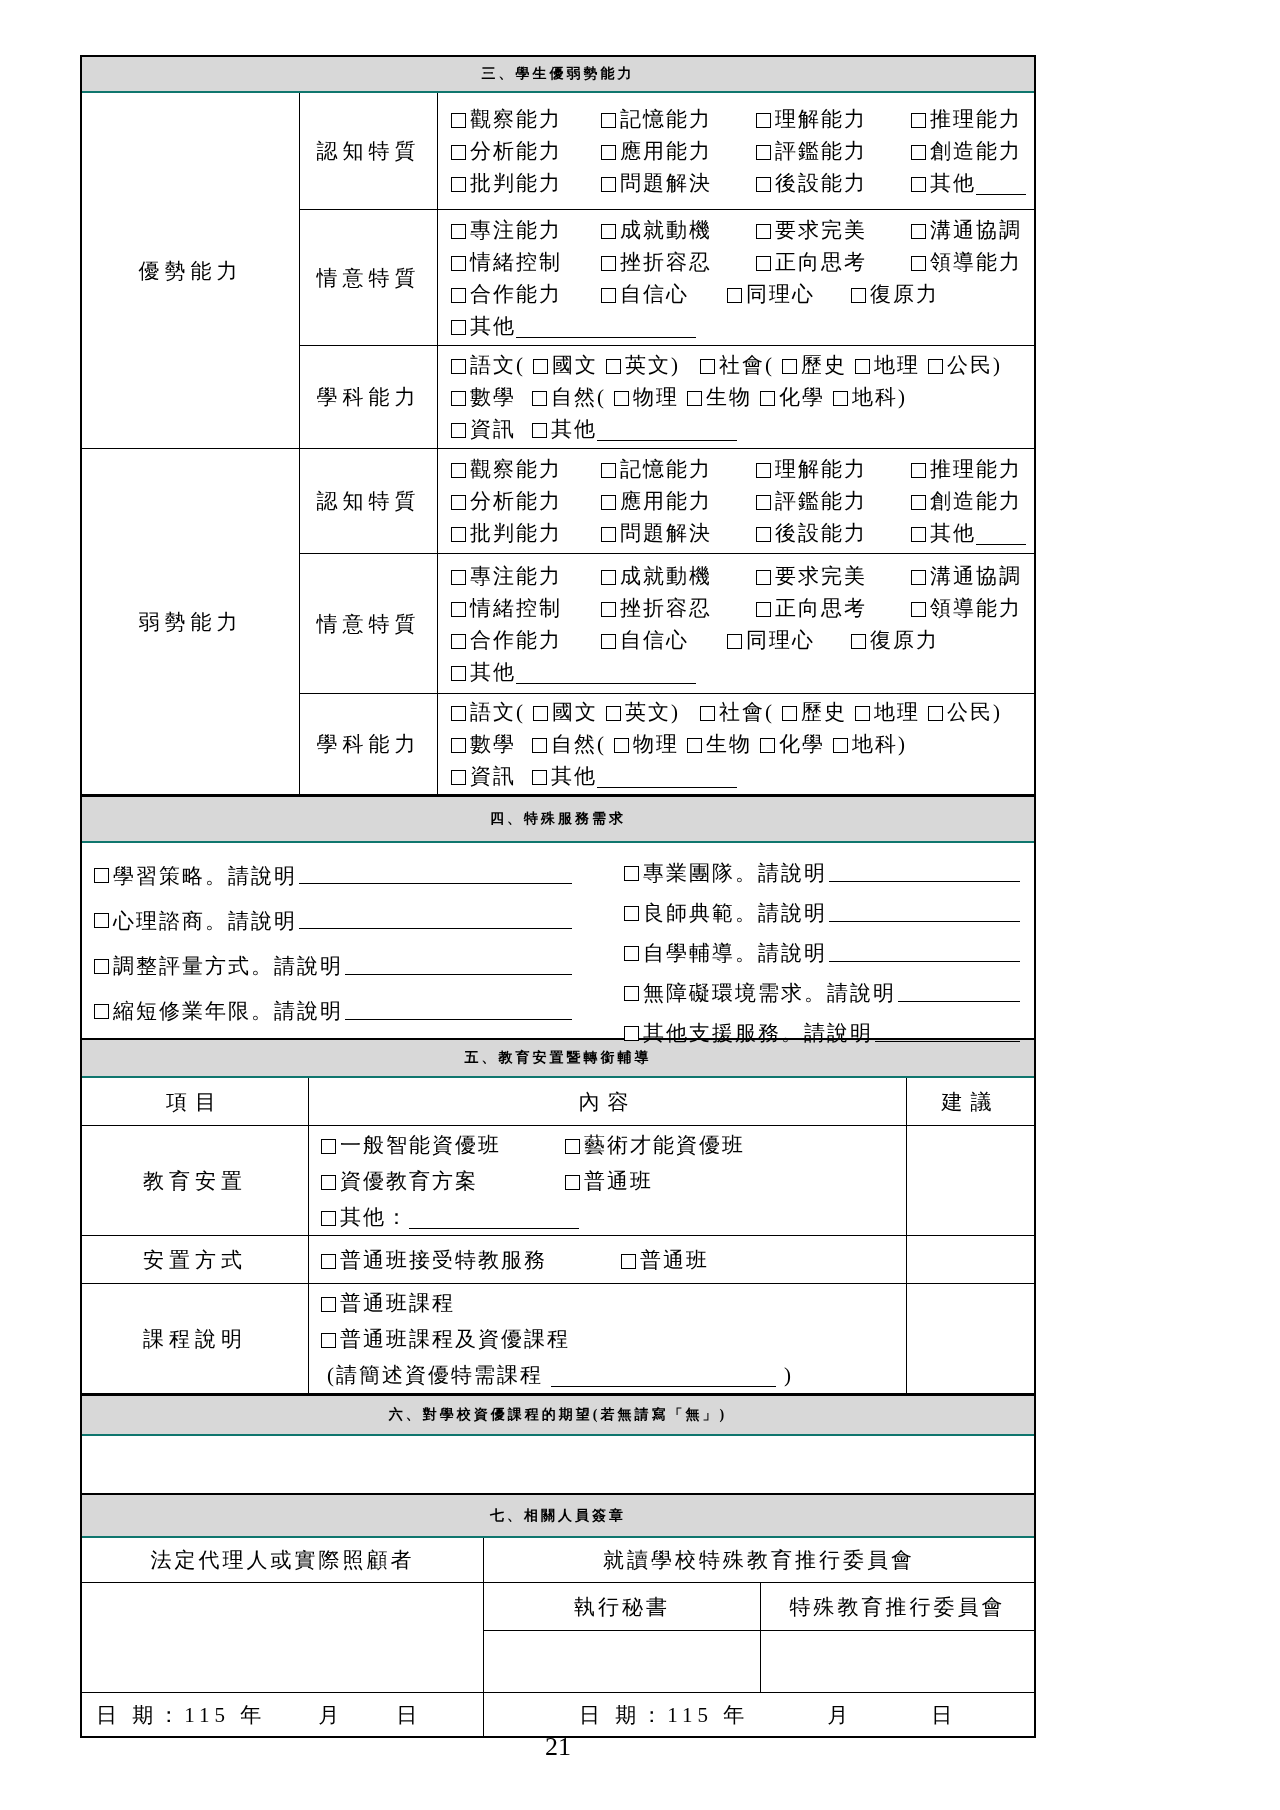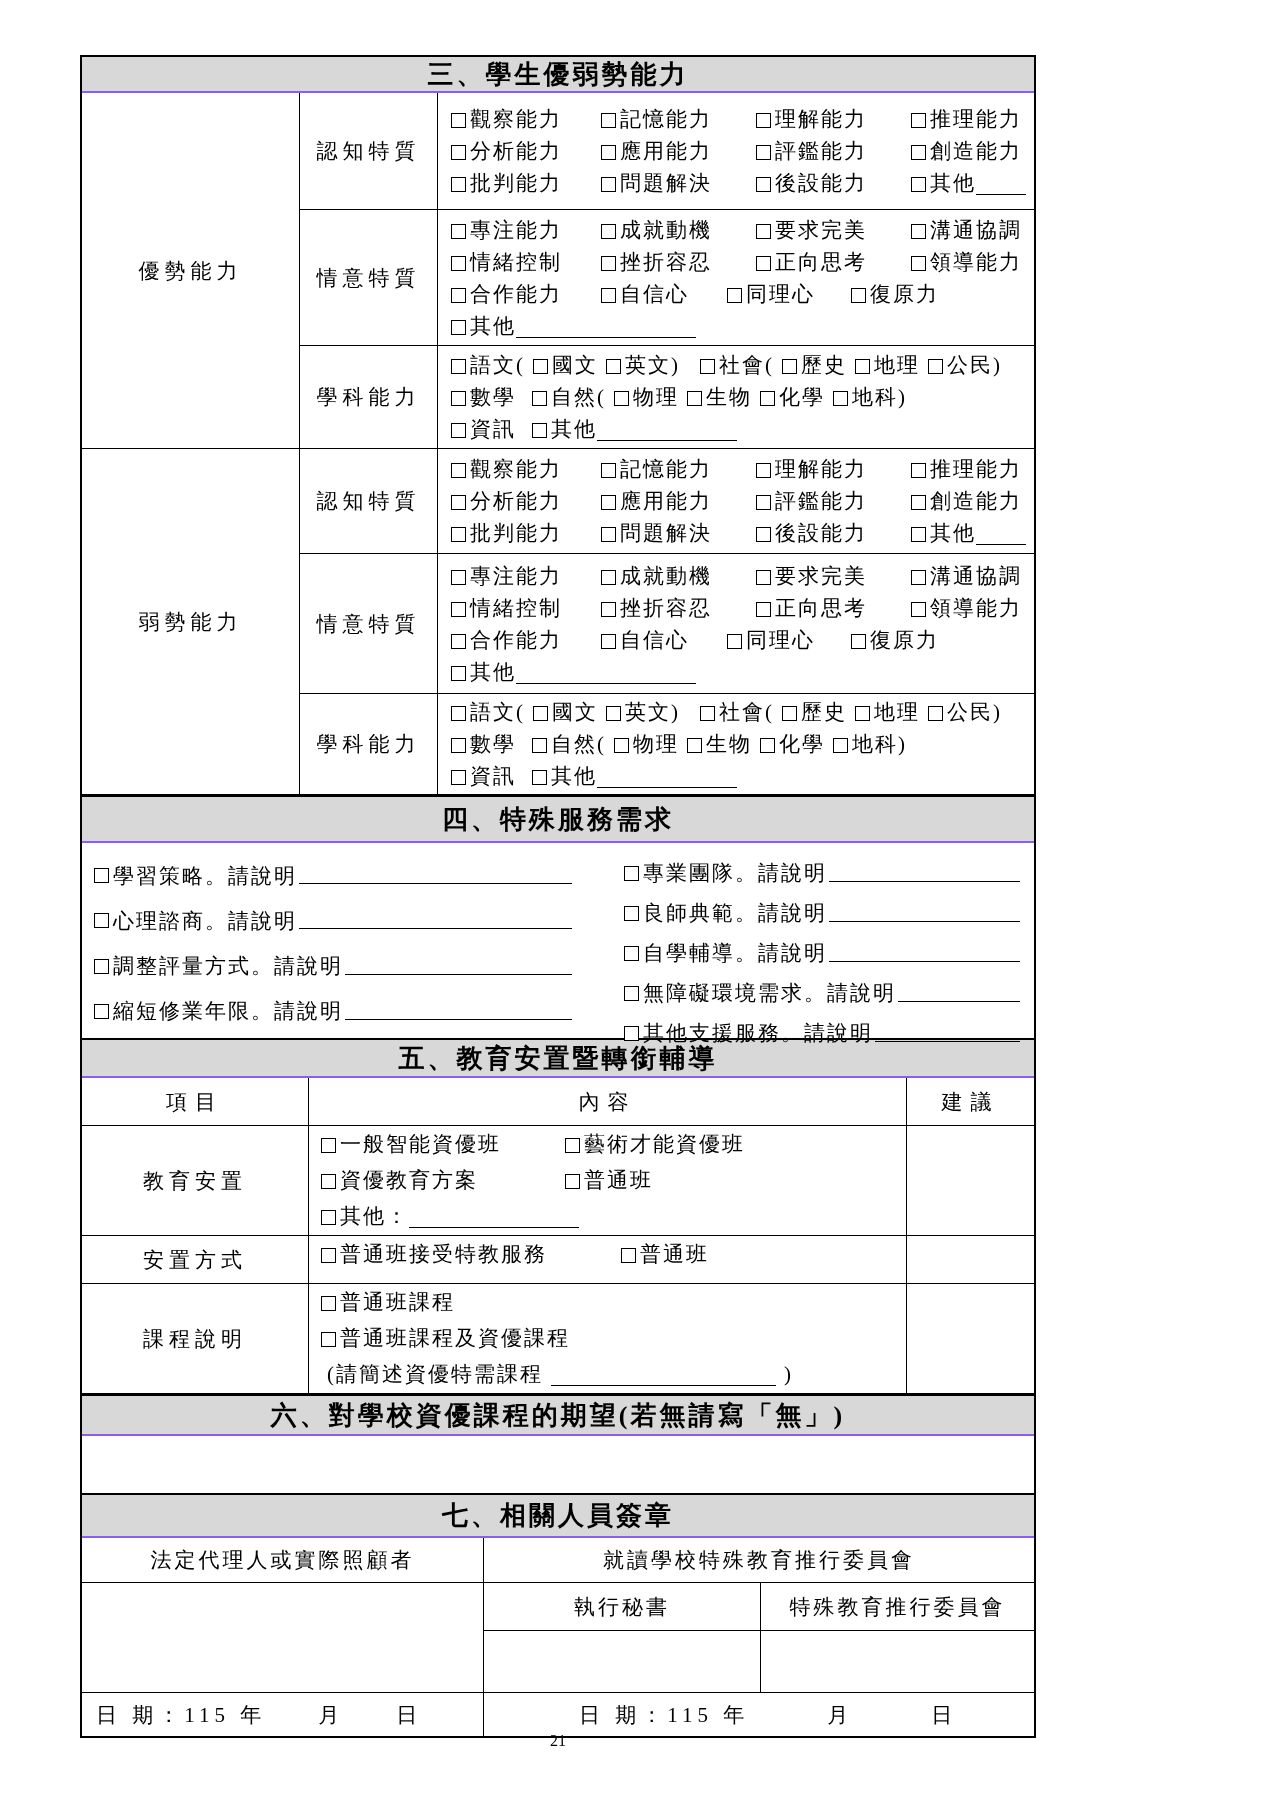--- a/index.html
+++ b/index.html
@@ -1,19 +1,19 @@
 <!DOCTYPE html>
 <html><head>
 <meta charset="utf-8">
 <style>
   html,body{margin:0;padding:0;background:#ffffff;}
   body{width:1280px;height:1810px;position:relative;font-family:"Liberation Serif","DejaVu Serif",serif;color:#000;}
   .form{position:absolute;left:80px;top:55px;width:956px;border:2px solid #000;box-sizing:border-box;background:#fff;}
   .form *{box-sizing:border-box;}
-  .titlebar{background:#d8d8d8;border-top:2px solid #000;border-bottom:2px solid #8b5cf6;display:flex;align-items:center;justify-content:center;font-weight:bold;font-size:26px;letter-spacing:3px;}
+  .titlebar{background:#d8d8d8;border-top:2px solid #000;border-bottom:2px solid #0f766e;display:flex;align-items:center;justify-content:center;font-weight:bold;font-size:14px;letter-spacing:3px;}
   .form > .titlebar:first-child{border-top:none;}
   
   .vcenter{display:flex;align-items:center;justify-content:center;}
   .celllabel{font-size:21px;letter-spacing:5px;text-align:center;}
   
   .s3-group{display:flex;border-bottom:1px solid #000;}
   .s3-glabel{width:227px;border-right:1px solid #000;display:flex;align-items:center;justify-content:center;}
   .s3-inner{flex:1;display:flex;flex-direction:column;}
   .s3-row{display:flex;border-bottom:1px solid #000;}
   .s3-row:last-child{border-bottom:none;}
@@ -28,41 +28,41 @@
   
   .s4-body{display:flex;padding:16px 10px 10px 12px;height:195px;}
   .s4-col{width:478px;margin-right:52px;display:flex;flex-direction:column;gap:12px;}
   .s4-col.right{flex:1;margin-right:4px;}
   .s4-line{display:flex;height:38px;align-items:center;font-size:21px;white-space:nowrap;}
   .s4-line .cb{margin-right:4px;}
   .s4-line .blank{flex:1;align-self:center;margin-top:16px;margin-left:2px;}
   
   .s5row{display:flex;border-bottom:1px solid #000;}
   .c5a{width:227px;border-right:1px solid #000;display:flex;align-items:center;justify-content:center;}
-  .c5b{width:598px;border-right:1px solid #000;display:flex;flex-direction:column;padding-left:12px;overflow:hidden;}
+  .c5b{width:598px;border-right:1px solid #000;display:flex;flex-direction:column;justify-content:center;padding-left:12px;overflow:hidden;}
   .c5c{flex:1;}
   .s5head{font-size:21px;letter-spacing:8px;display:flex;align-items:center;justify-content:center;}
   .s5 .line{height:36px;line-height:36px;}
   
   .s6box{height:57px;background:#fff;}
   
   .s7row{display:flex;border-bottom:1px solid #000;}
   .s7row.last{border-bottom:none;}
   .c7l{width:402px;border-right:1px solid #000;}
   .c7r{flex:1;}
   .c7m{width:277px;border-right:1px solid #000;}
   .c7n{flex:1;}
   .c7wrap{flex:1;display:flex;flex-direction:column;}
   .c7wrap .s7sub{display:flex;border-bottom:1px solid #000;}
   .c7wrap .s7sub.grow{flex:1;border-bottom:none;}
   .s7text{font-size:21px;letter-spacing:3px;}
   .datecell{display:flex;align-items:center;font-size:21px;letter-spacing:5px;white-space:pre;}
   .datecell.l{padding-left:14px;}
   .datecell.r{padding-left:95px;}
-  .pagenum{position:absolute;left:80px;top:1732px;width:956px;text-align:center;font-size:16px;}
+  .pagenum{position:absolute;left:80px;top:1732px;width:956px;text-align:center;font-size:26px;}
 </style>
 </head>
 <body>
 
 <div class="form">
 
   <div class="titlebar" style="height:36px">
     <span>三、學生優弱勢能力</span>
   </div>
   <div>

